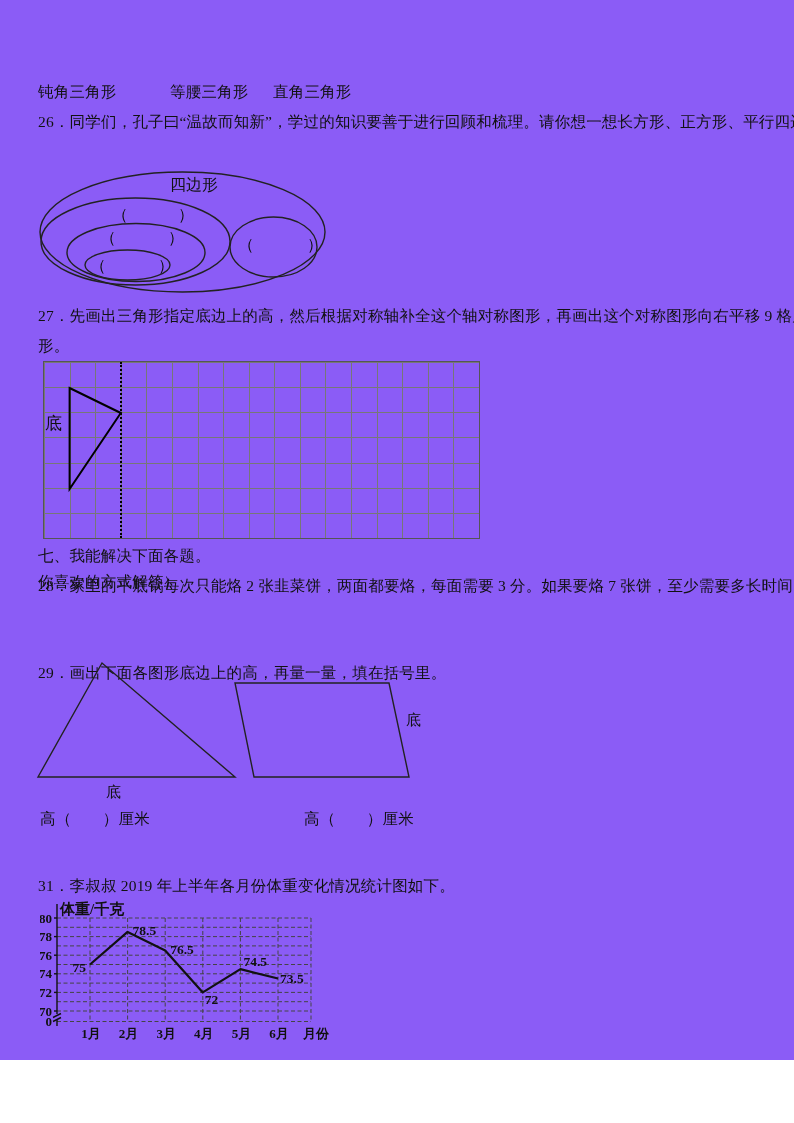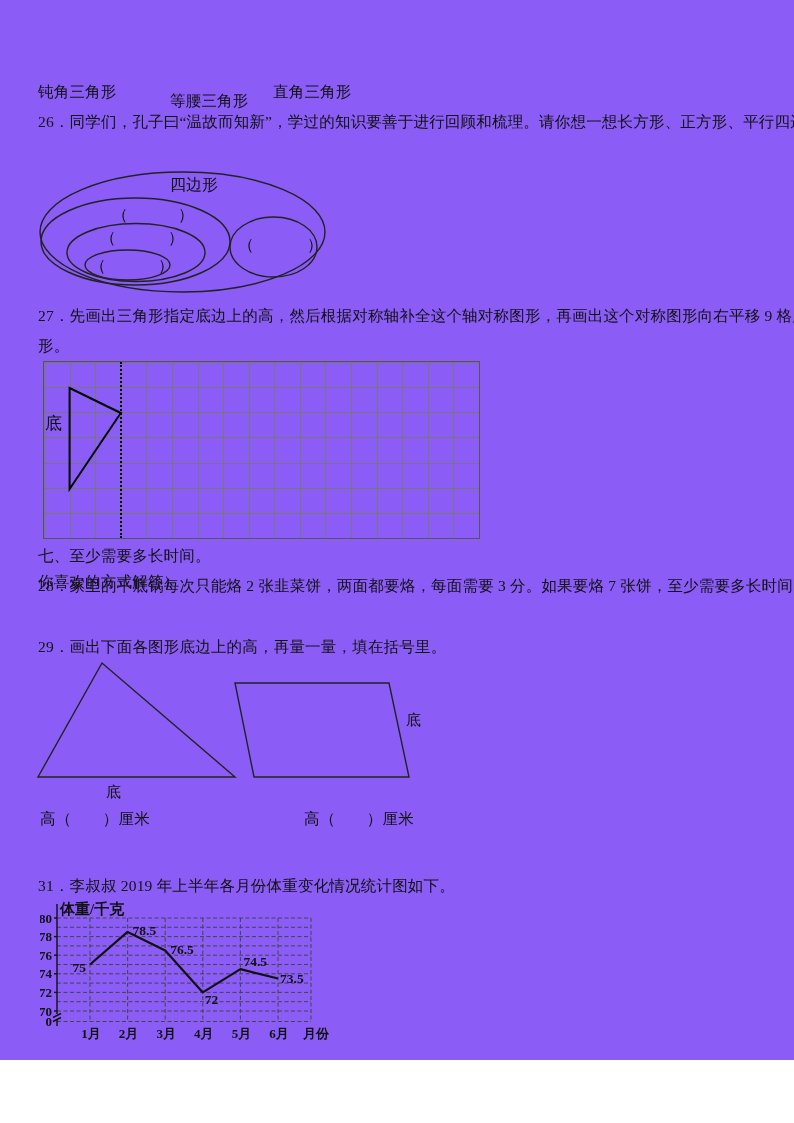--- a/index.html
+++ b/index.html
@@ -26,21 +26,21 @@
   .lbl{font-family:"Liberation Serif","DejaVu Serif",serif;font-size:13px;font-weight:600;fill:#111;}
   .vlbl{font-family:"Liberation Serif","DejaVu Serif",serif;font-size:13.5px;font-weight:700;fill:#111;}
   .ctitle{font-family:"Liberation Serif","DejaVu Serif",serif;font-size:15px;font-weight:700;fill:#111;}
 </style>
 </head>
 <body>
 
 <div class="page">
 
   <span class="t" style="left:38px;top:82px">钝角三角形</span>
-  <span class="t" style="left:170px;top:91px">等腰三角形</span>
+  <span class="t" style="left:170px;top:82px">等腰三角形</span>
   <span class="t" style="left:273px;top:82px">直角三角形</span>
 
   <div class="t" style="left:38px;top:112px">26．同学们，孔子曰“温故而知新”，学过的知识要善于进行回顾和梳理。请你想一想长方形、正方形、平行四边形、</div>
 
   <svg class="abs" style="left:30px;top:165px" width="310" height="135">
     <ellipse class="shape" cx="152.5" cy="67" rx="142.5" ry="60"></ellipse>
     <ellipse class="shape" cx="105.5" cy="76.5" rx="94.5" ry="43.5"></ellipse>
     <ellipse class="shape" cx="106" cy="87.5" rx="69" ry="29"></ellipse>
     <ellipse class="shape" cx="97.5" cy="100" rx="42.5" ry="15"></ellipse>
     <ellipse class="shape" cx="243.5" cy="82" rx="43.5" ry="30"></ellipse>
@@ -59,26 +59,26 @@
   <div class="t" style="left:38px;top:336px">形。</div>
 
   <div class="grid-box">
     <div class="mirror"></div>
     <svg style="position:absolute;left:0;top:0" width="435" height="176">
       <polygon points="25.6,26 76.8,51 25.6,127" fill="none" stroke="#000" stroke-width="2"></polygon>
     </svg>
     <span class="grid-di">底</span>
   </div>
 
-  <div class="t" style="left:38px;top:546px">七、至少需要多长时间。</div>
+  <div class="t" style="left:38px;top:546px">七、我能解决下面各题。</div>
 
   <div class="t" style="left:38px;top:576px">28．家里的平底锅每次只能烙 2 张韭菜饼，两面都要烙，每面需要 3 分。如果要烙 7 张饼，至少需要多长时间？（用</div>
   <div class="t" style="left:38px;top:572px">你喜欢的方式解答）</div>
 
-  <div class="t" style="left:38px;top:637px">29．画出下面各图形底边上的高，再量一量，填在括号里。</div>
+  <div class="t" style="left:38px;top:663px">29．画出下面各图形底边上的高，再量一量，填在括号里。</div>
 
   <svg class="abs" style="left:30px;top:658px" width="420" height="125">
     <polygon class="shape" points="8,119 72,5 205,119" stroke-width="1.5"></polygon>
     <polygon class="shape" points="205,25 359,25 379,119 224,119" stroke-width="1.5"></polygon>
   </svg>
   <span class="base-label" style="left:106px;top:783px">底</span>
   <span class="base-label" style="left:406px;top:711px">底</span>
 
   <div class="t" style="left:40px;top:809px">高（　　）厘米</div>
   <div class="t" style="left:304px;top:809px">高（　　）厘米</div>

